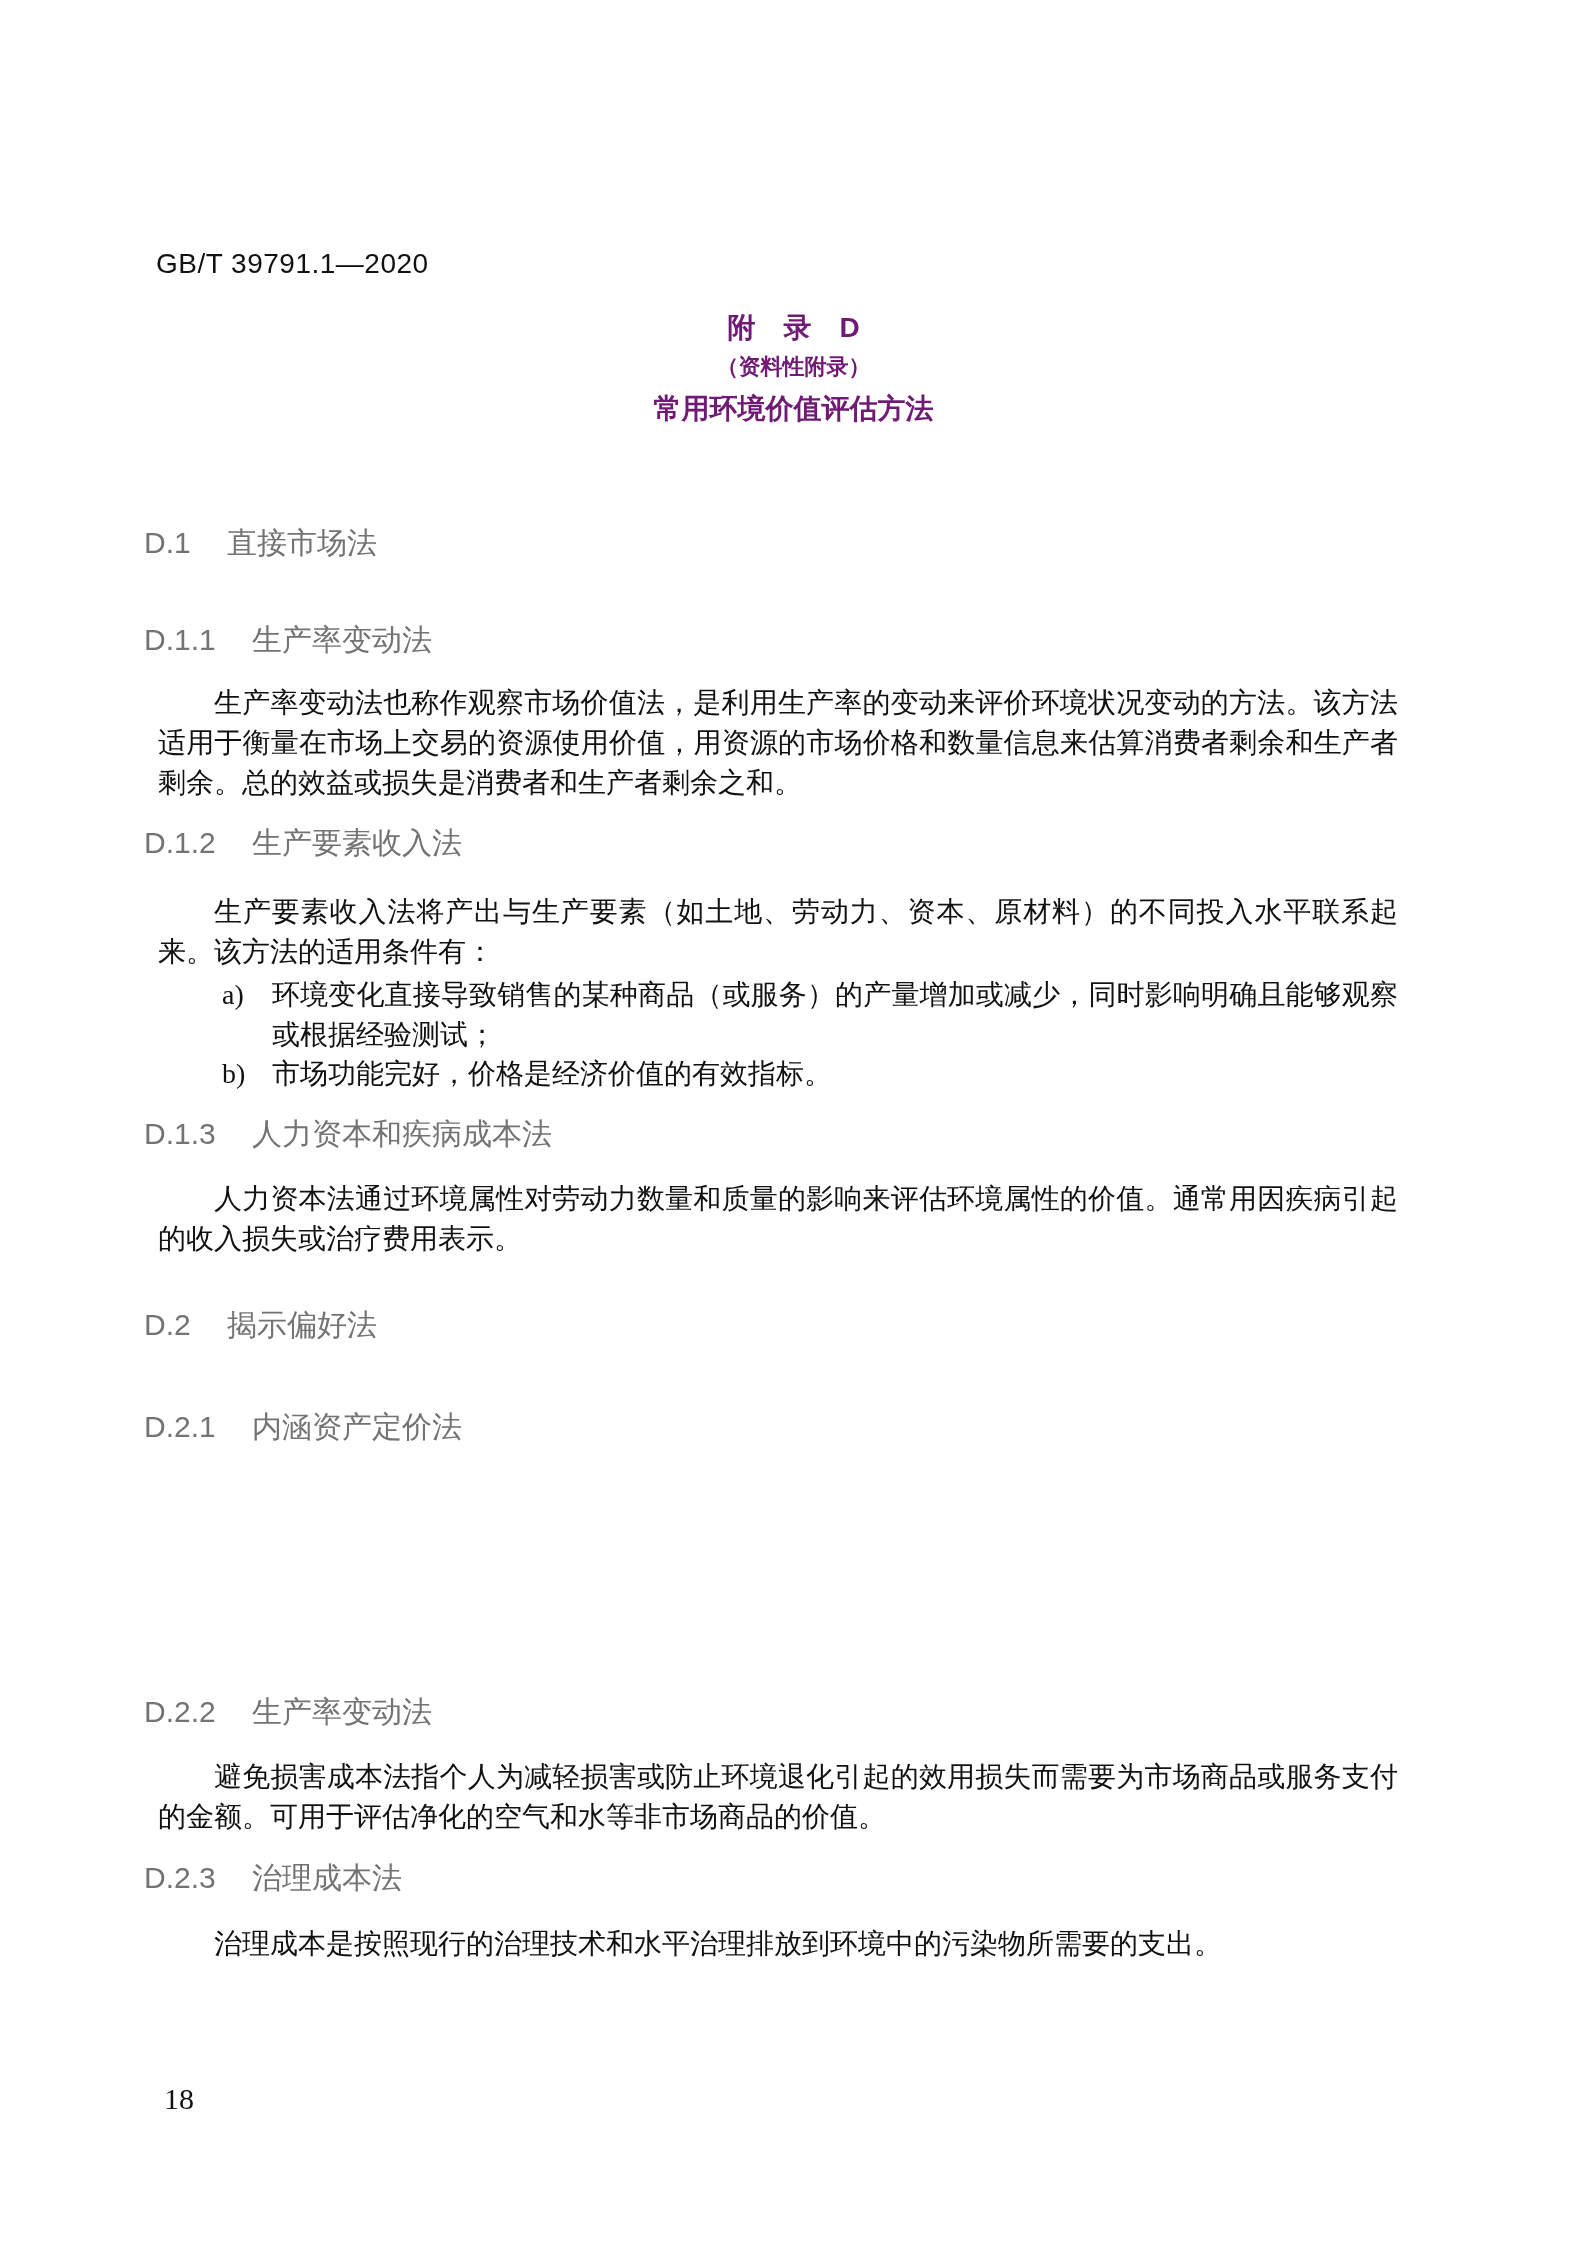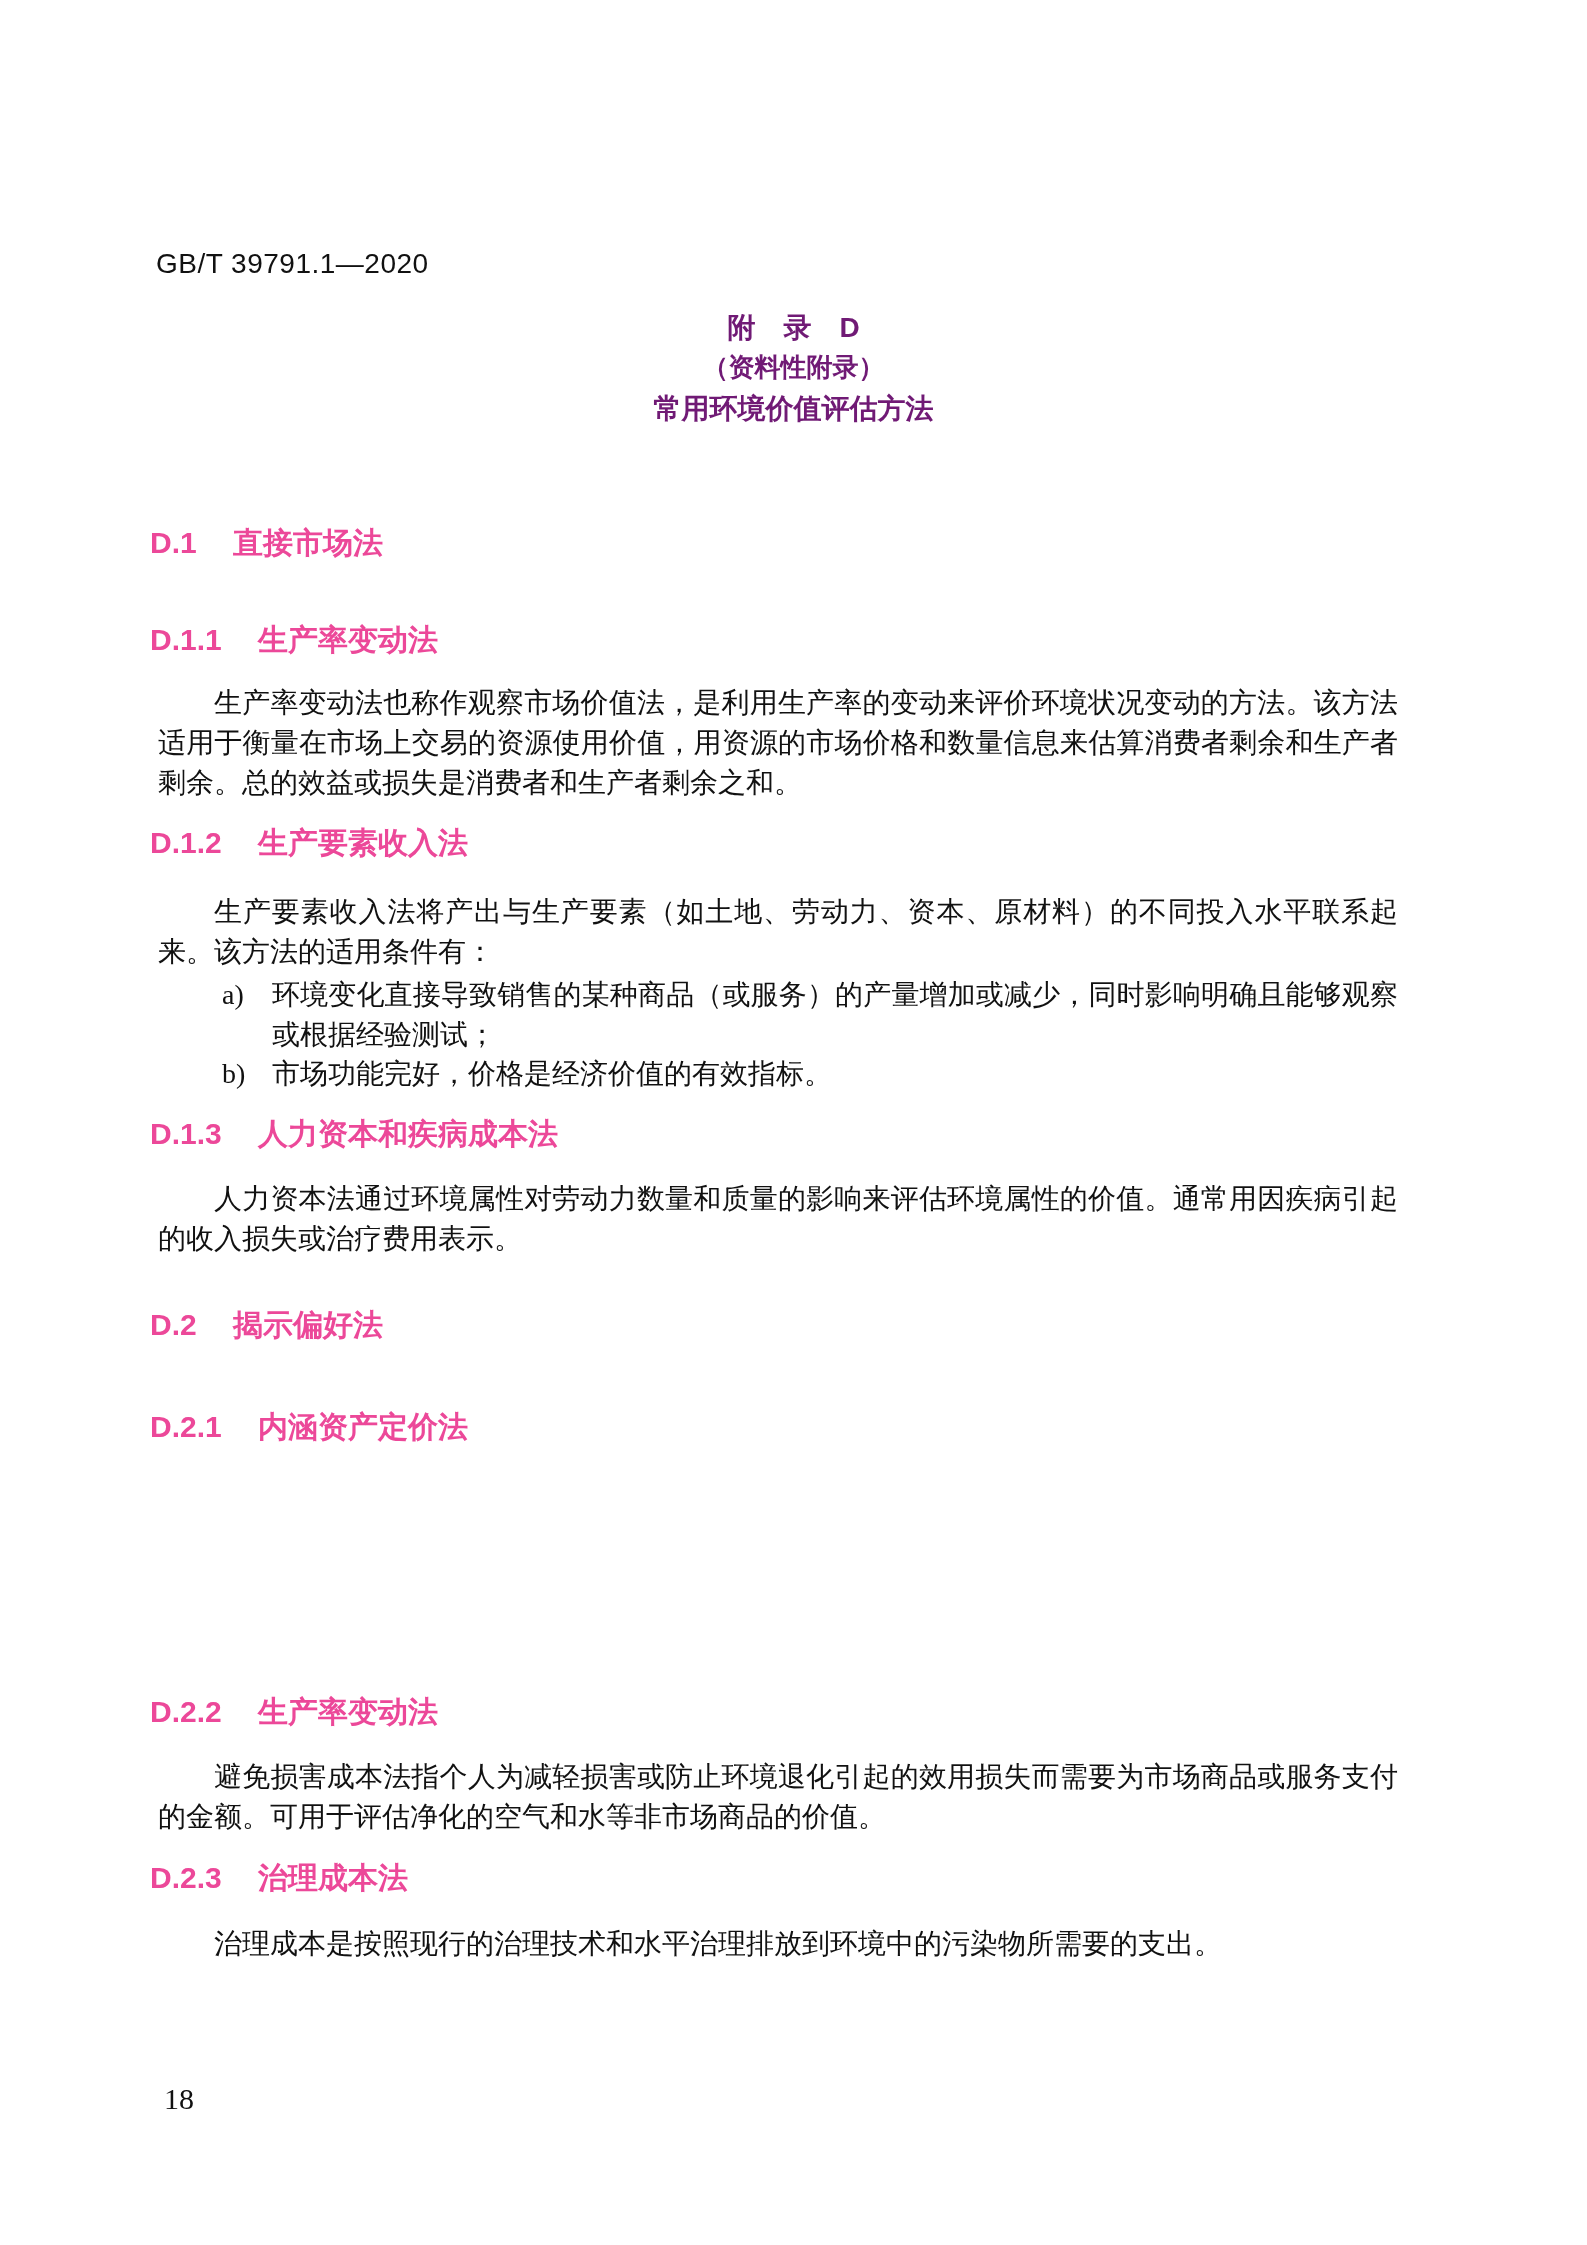--- a/index.html
+++ b/index.html
@@ -34,32 +34,32 @@
     left: 0;
     width: 1587px;
     text-align: center;
     font-family: "Liberation Sans", "DejaVu Sans", sans-serif;
     font-weight: 700;
     line-height: 40px;
     color: #701a75;
     white-space: nowrap;
   }
   .app-title.t1 { top: 308px; font-size: 28px; }
-  .app-title.t2 { top: 347px; font-size: 26px; }
+  .app-title.t2 { top: 347px; font-size: 22px; }
   .app-title.t3 { top: 389px; font-size: 28px; }
   
   .heading {
     position: absolute;
-    left: 150px;
+    left: 144px;
     width: 1240px;
     font-family: "Liberation Sans", "DejaVu Sans", sans-serif;
-    font-weight: 700;
+    font-weight: 400;
     font-size: 30px;
     line-height: 40px;
-    color: #ec4899;
+    color: #737373;
     white-space: nowrap;
   }
   .heading .num { display: inline-block; }
   .heading .ttl { display: inline-block; margin-left: 28px; }
   
   .para {
     position: absolute;
     left: 158px;
     width: 1240px;
     font-family: "Liberation Serif", "DejaVu Serif", serif;

